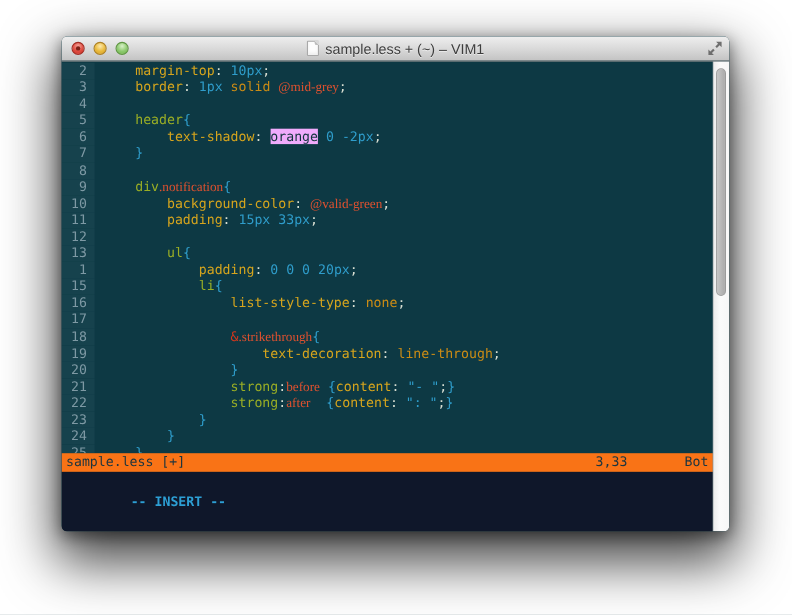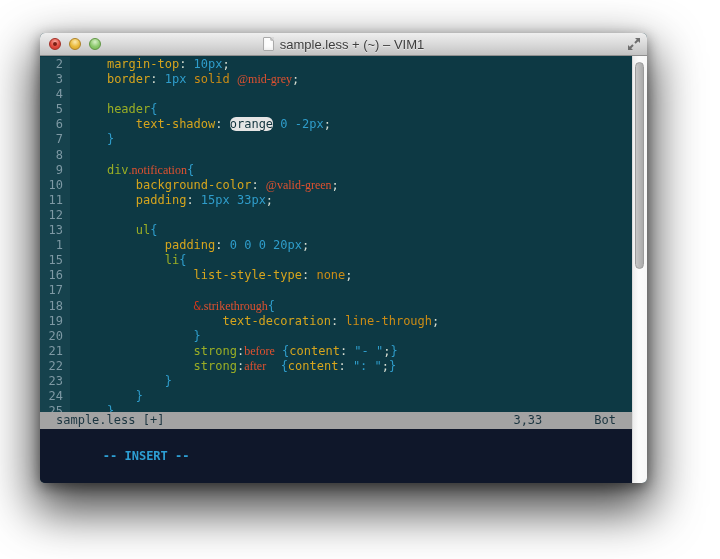--- a/index.html
+++ b/index.html
@@ -1,21 +1,21 @@
 <!DOCTYPE html>
 <html><head>
 <meta charset="utf-8">
 <style>
   html,body{margin:0;padding:0;}
   body{
     width:720px;height:559px;background:#ffffff;overflow:hidden;
     font-family:"Liberation Sans", sans-serif;position:relative;
   }
   .window{
-    position:absolute;left:40px;top:33px;width:607px;height:450px;
+    position:absolute;left:56px;top:33px;width:607px;height:450px;
     border-radius:5px;overflow:hidden;
     box-shadow:0 22px 48px 6px rgba(0,0,0,0.72), 0 4px 14px rgba(0,0,0,0.45);
     display:flex;flex-direction:column;background:#0d3944;
   }
   
   .titlebar{
     height:22px;flex:0 0 22px;position:relative;
     background:linear-gradient(#efefef,#d8d8d8 55%,#c3c3c3);
     border-bottom:1px solid #8f8f8f;
     display:flex;align-items:center;
@@ -57,26 +57,26 @@
   .code{white-space:pre;color:#d8ded2;padding-left:8px;}
   .tk-p{color:#d6a51d;}            
   .tk-v{color:#cb8c15;}            
   .tk-n{color:#2f9dcb;}            
   .tk-b{color:#2f9dcb;}            
   .tk-s{color:#9aae25;}            
   .tk-r{color:#e0512f;font-family:Liberation Serif, serif;}            
   .tk-a{color:#d4371c;}            
   .tk-w{color:#d8ded2;}            
   .tk-q{color:#2f9dcb;}            
-  .tk-hl{background:#e5e5e5;color:#11333d;border-radius:6px;}  
+  .tk-hl{background:#f0abfc;color:#11333d;}  
   
   .statusline{
-    flex:0 0 17px;background:#a3a3a3;color:#1b3540;
+    flex:0 0 17px;background:#f97316;color:#1b3540;
     font-family:"DejaVu Sans Mono", monospace;font-size:12px;line-height:17px;
-    display:flex;padding:0 16px;white-space:pre;
+    display:flex;padding:0 4px;white-space:pre;
   }
   .statusline .sp{flex:1;}
   .statusline .sp2{flex:0 0 52px;}
   
   .modeline{
     flex:0 0 18px;background:#0f172a;color:#2d9fd4;
     font-family:"DejaVu Sans Mono", monospace;font-size:12px;line-height:18px;
     font-weight:bold;padding:0 5px;white-space:pre;
   }
   

